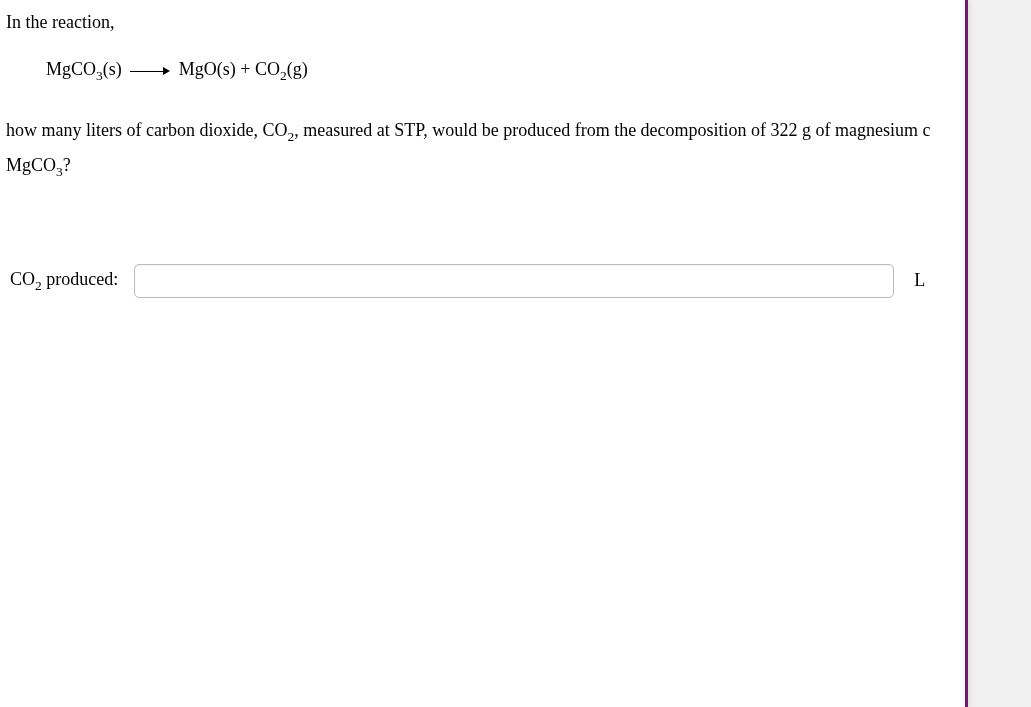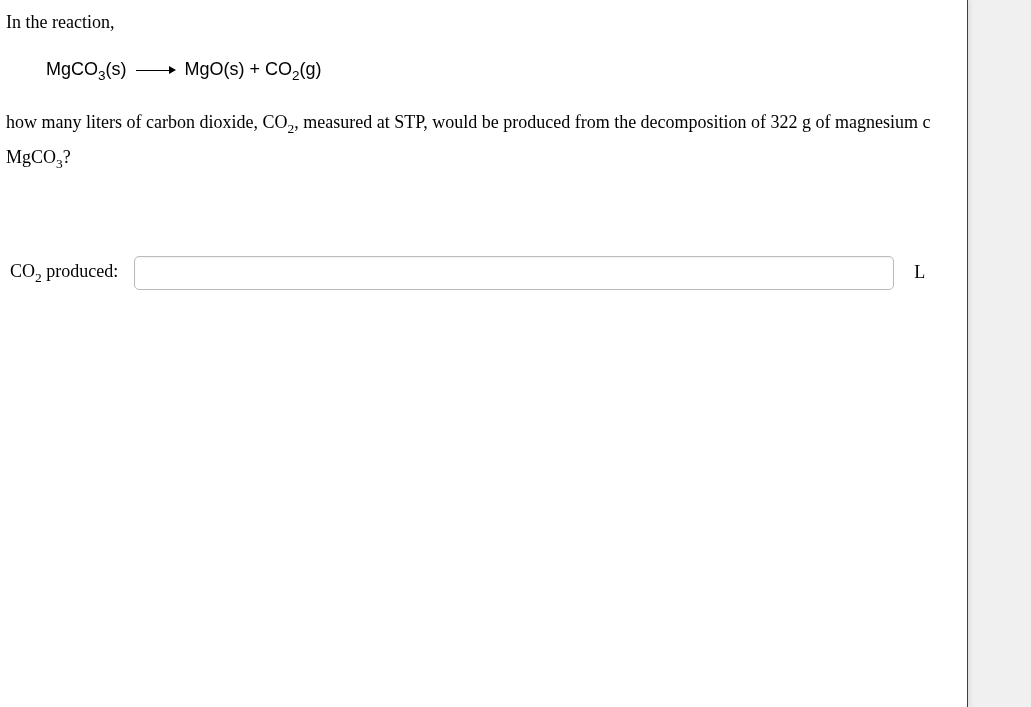--- a/index.html
+++ b/index.html
@@ -15,33 +15,33 @@
       width: 1031px;
       height: 707px;
       position: relative;
     }
     .page-container {
       background: #fff;
       width: 968px;
       min-height: 707px;
       padding: 0;
       box-shadow: 2px 0 5px rgba(0,0,0,0.08);
-      border-right: 1px solid #701a75;
+      border-right: 3px solid #701a75;
     }
     .content {
       padding: 8px 8px 8px 6px;
       line-height: 1.6;
     }
     .intro-line {
       margin-bottom: 18px;
     }
     .equation {
       margin-left: 40px;
-      margin-bottom: 20px;
-      font-family: Liberation Sans, sans-serif;
+      margin-bottom: 28px;
+      font-family: Liberation Serif, serif;
     }
     .question-line {
       line-height: 1.8;
     }
     sub {
       font-size: 0.75em;
       vertical-align: sub;
     }
     .arrow {
       display: inline-block;

